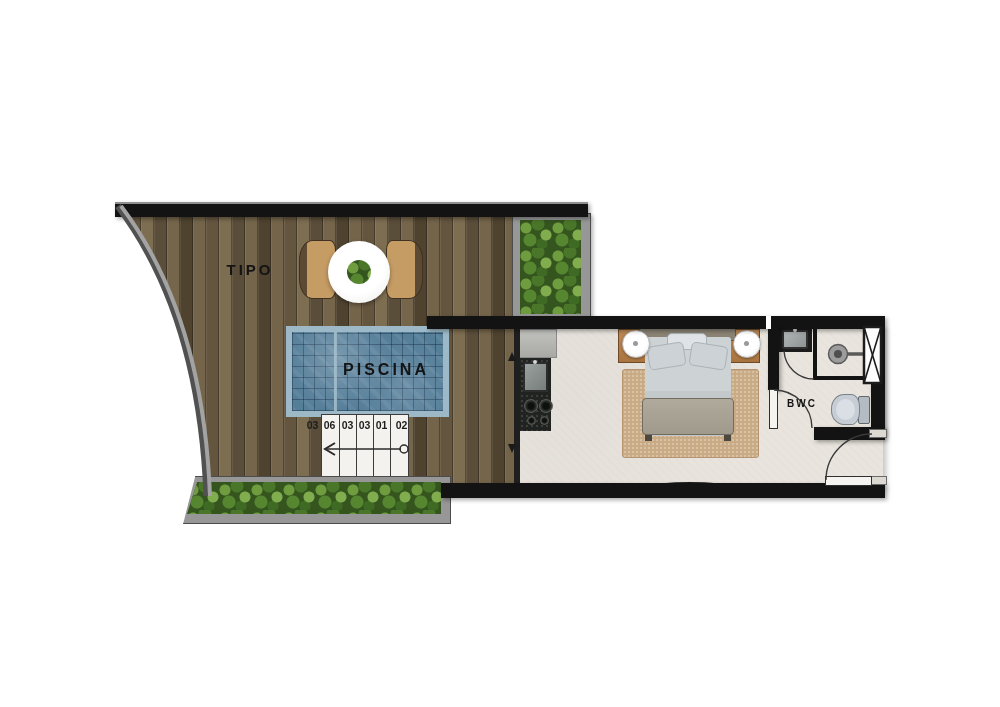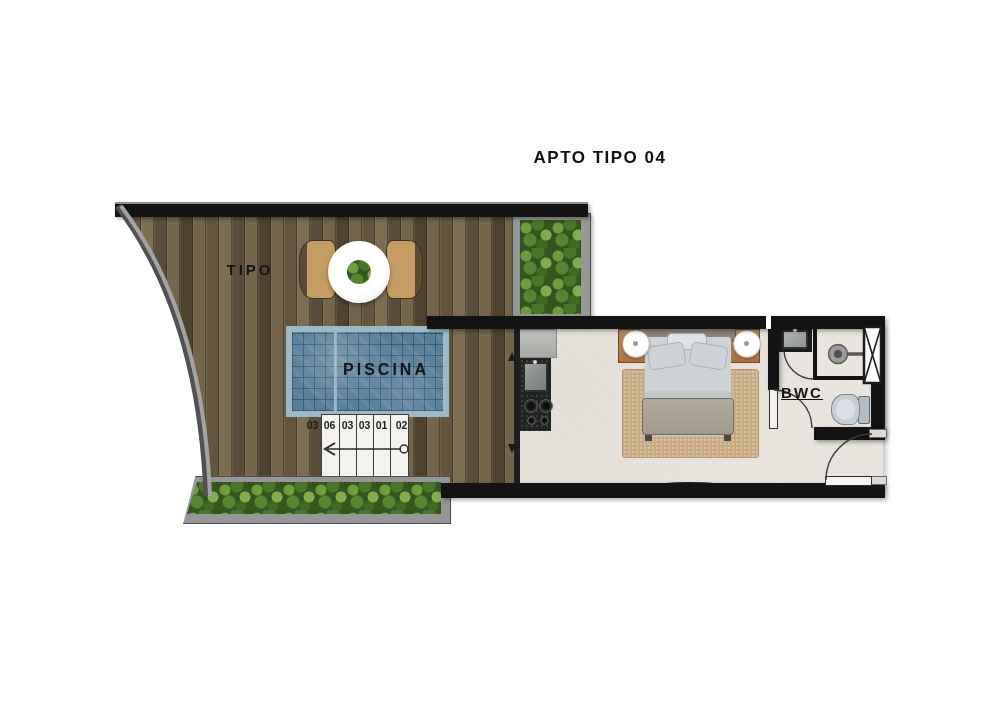--- a/index.html
+++ b/index.html
@@ -137,31 +137,30 @@
 
   
   .vanity{left:778px;top:327px;width:34px;height:25px;background:#1c1c1c;z-index:2;}
   .vanity-sink{left:782px;top:330px;width:26px;height:19px;z-index:3;box-sizing:border-box;
     background:linear-gradient(135deg,#b0b5b5,#8e9393);border:2px solid #303030;border-radius:2px;}
   .toilet-tank{left:858px;top:396px;width:12px;height:28px;z-index:2;box-sizing:border-box;
     background:#b4bbc2;border:1px solid #60676e;border-radius:2px;}
   .toilet-bowl{left:831px;top:394px;width:29px;height:31px;z-index:2;box-sizing:border-box;
     background:var(--c-fixture,#c7cdd4);border:1px solid #7a8188;border-radius:45% 30% 30% 45%/46% 40% 40% 46%;}
   .toilet-inner{left:836px;top:399px;width:19px;height:21px;z-index:3;background:#d9dfe4;border-radius:50%;}
-  .bwc-label{left:780px;top:384px;width:44px;font-size:15px;letter-spacing:2px;text-decoration:underline;}
+  .bwc-label{left:780px;top:398px;width:44px;font-size:10px;letter-spacing:2px;}
 
   .overlay-svg{left:0;top:0;width:1000px;height:707px;z-index:6;pointer-events:none;}
 </style>
 </head>
 <body>
 
 <div class="page">
 
   <div class="abs titleblock">
-    <div class="title">APTO TIPO 04</div>
   </div>
 
   <div class="abs floor"></div>
 
   <div class="abs deck"></div>
   <div class="abs chair chair-left"></div>
   <div class="abs chair chair-right"></div>
   <div class="abs table"></div>
   <div class="abs table-plant foliage"></div>
   <div class="abs label deck-label">TIPO</div>

